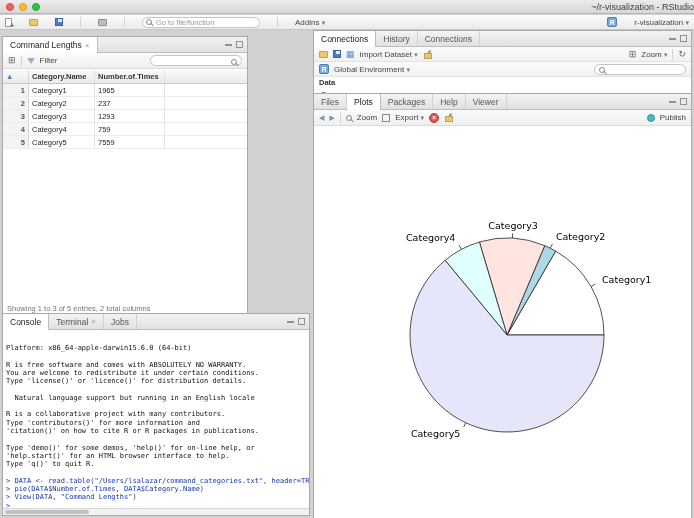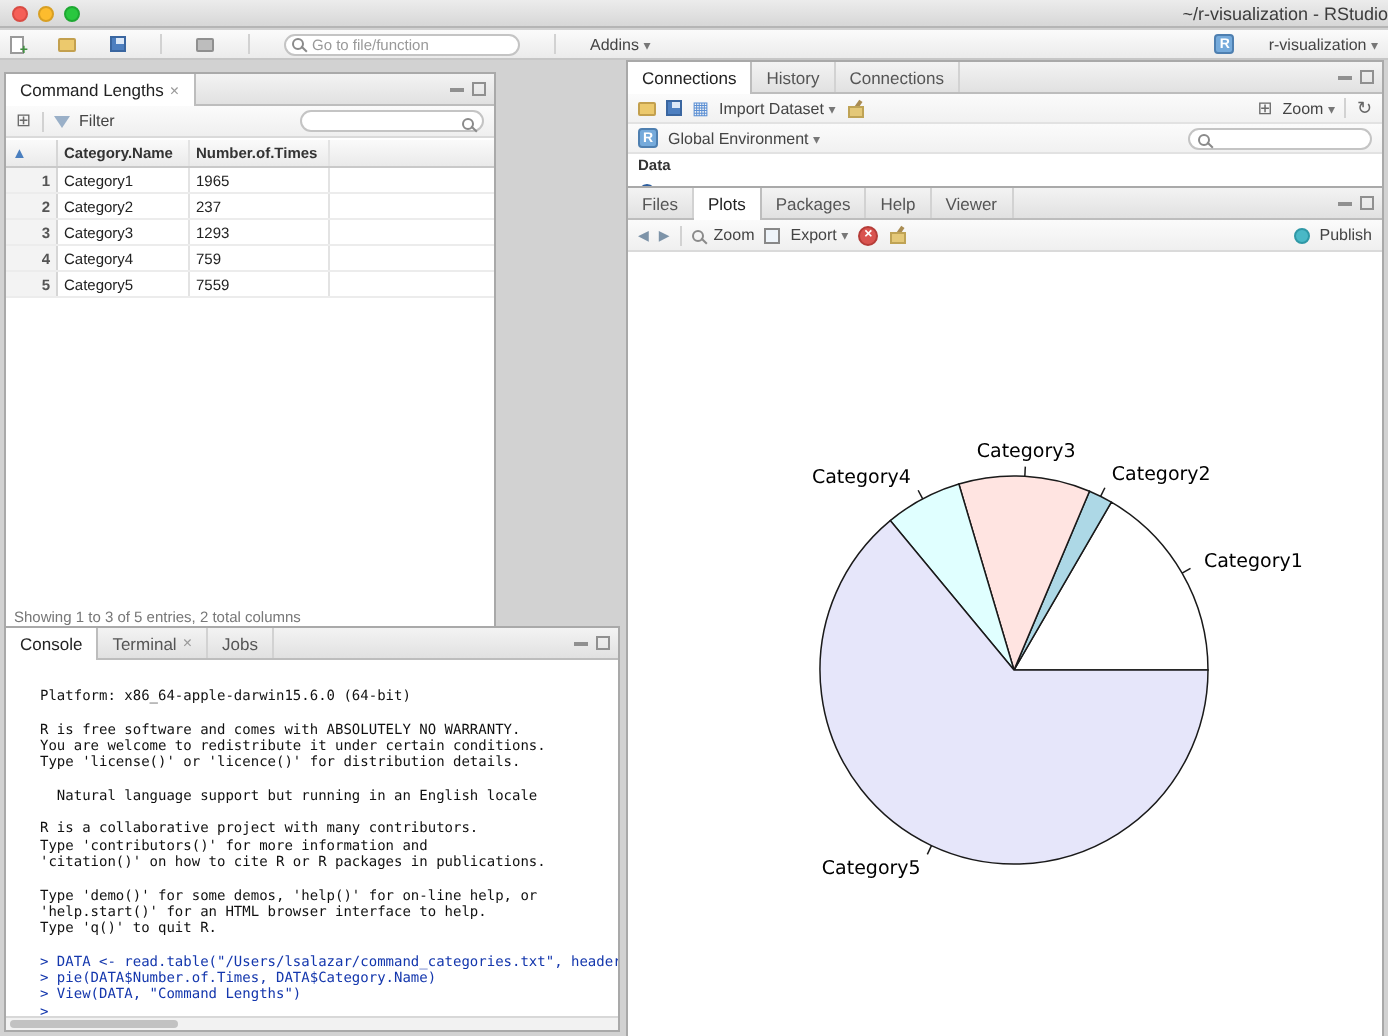--- a/index.html
+++ b/index.html
@@ -82,21 +82,21 @@
   .vc{padding:0 3px;border-right:1px solid #e3e3e3;overflow:hidden;white-space:nowrap}
   .vc0{width:26px;background:#f3f3f3;border-right:1px solid #d6d6d6;text-align:right;color:#555;font-weight:bold}
   .vhead .vc0{background:linear-gradient(#fafafa,#eaeaea);text-align:left;color:#4a7fbf}
   .vc1{width:66px}
   .vc2{width:70px}
   .vstatus{position:absolute;left:4px;bottom:3px;font-size:7.5px;color:#777}
 
   
   .chead{height:13px;background:#f4f4f4;border-bottom:1px solid #e0e0e0;font-size:7.5px;color:#444;display:flex;align-items:center;padding:0 4px}
   .chead .right{margin-left:auto}
-  .cbody{position:absolute;left:0;top:29px;right:0;bottom:7px;padding:1px 17px;font-family:"DejaVu Sans Mono",monospace;font-size:7px;line-height:8.3px;white-space:pre;overflow:hidden;color:#111}
+  .cbody{position:absolute;left:0;top:29px;right:0;bottom:7px;padding:1px 3px;font-family:"DejaVu Sans Mono",monospace;font-size:7px;line-height:8.3px;white-space:pre;overflow:hidden;color:#111}
   .cline.in{color:#1437ad}
   .hscroll{position:absolute;left:0;right:0;bottom:0;height:7px;background:#f2f2f2;border-top:1px solid #d8d8d8}
   .hthumb{position:absolute;left:2px;top:1px;width:84px;height:4px;border-radius:2px;background:#c2c2c2}
 
   
   .envrow{height:15px;background:linear-gradient(#fbfbfb,#f1f1f1);border-bottom:1px solid #e2e2e2;display:flex;align-items:center;gap:5px;padding:0 5px;font-size:8px;color:#444}
   .env-section{height:12px;line-height:12px;padding:0 5px;font-size:7.5px;color:#333;font-weight:bold;background:#fff}
   .env-entry{height:14px;display:flex;align-items:center;gap:4px;padding:0 5px;font-size:8px;color:#222;background:#fff}
   .ename{width:92px}
   .edesc{flex:1;color:#333}

